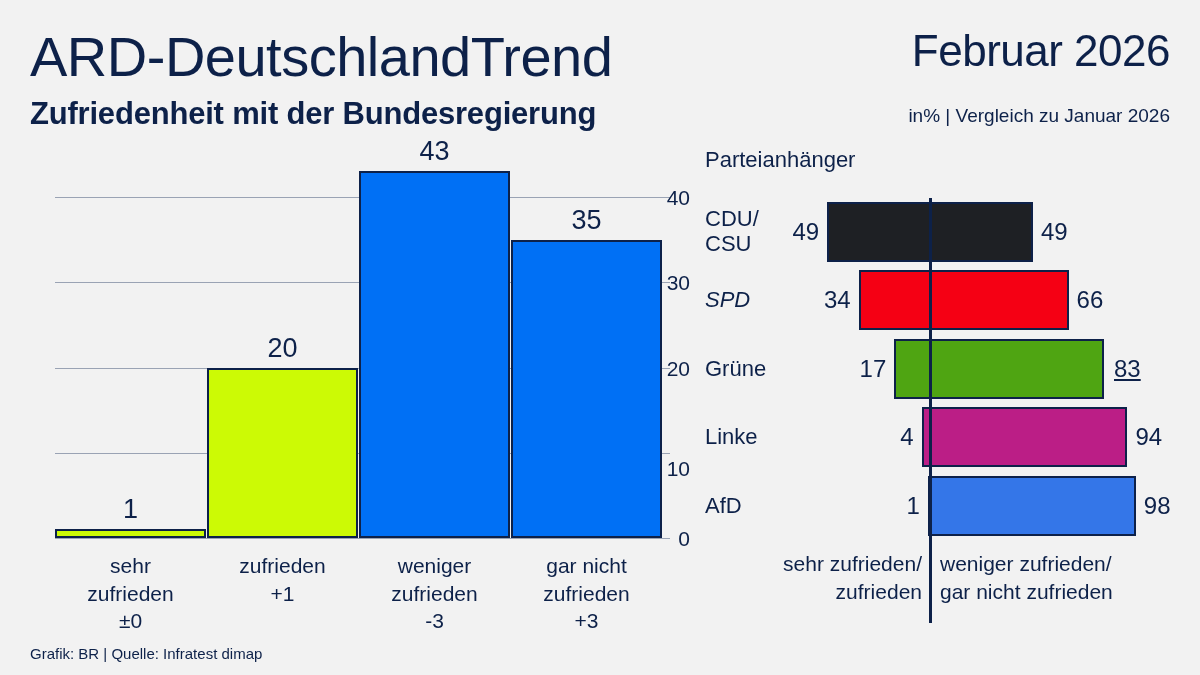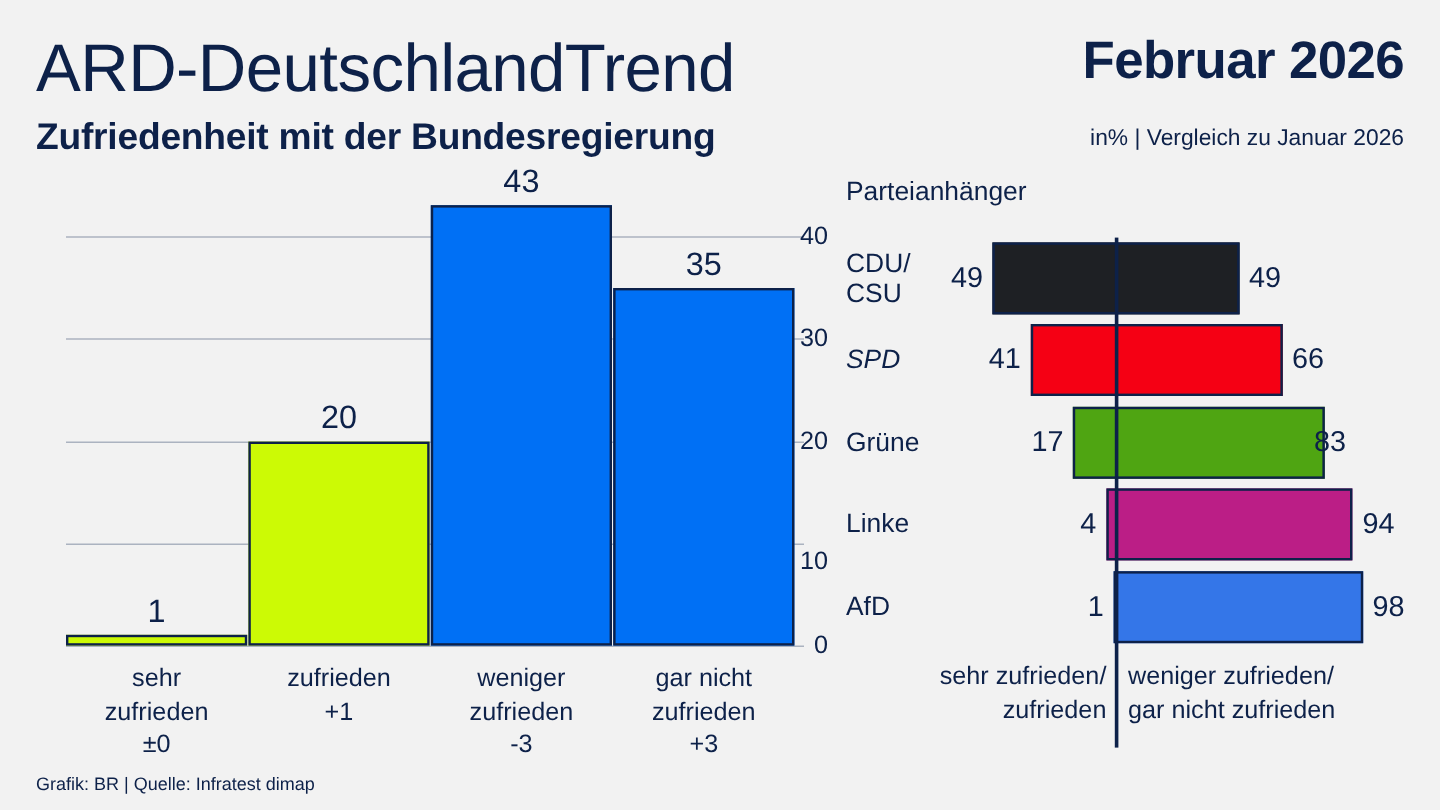--- a/index.html
+++ b/index.html
@@ -18,21 +18,21 @@
     font-size: 56px; font-weight: 400; letter-spacing: -0.5px;
     line-height: 1.05; white-space: nowrap;
   }
   .sub-title {
     position: absolute; left: 30px; top: 98px;
     font-size: 31px; font-weight: 700; letter-spacing: -0.2px;
     line-height: 1.05; white-space: nowrap;
   }
   .month-title {
     position: absolute; right: 30px; top: 28px;
-    font-size: 44px; font-weight: 700; letter-spacing: -0.5px;
+    font-size: 44px; font-weight: 400; letter-spacing: -0.5px;
     line-height: 1.05; white-space: nowrap;
   }
   .month-note {
     position: absolute; right: 30px; top: 105px;
     font-size: 19px; font-weight: 400; white-space: nowrap;
   }
   .group-label {
     position: absolute; left: 705px; top: 147px;
     font-size: 22px; font-weight: 400; white-space: nowrap;
   }
@@ -162,26 +162,26 @@
 
   <div id="right-chart">
     <div id="right-rows">
         <div class="party-label" style="top: 232px;">CDU/
 CSU</div>
         <div class="rbar" style="left: 137.1px; width: 205.8px; top: 232px; background: rgb(30, 32, 36);"></div>
         <div class="rval-left" style="right: 380.9px; top: 232px;">49</div>
         <div class="rval-right" style="left: 350.9px; top: 232px;">49</div>
         <div class="party-label" style="top: 300px; font-style: italic;">SPD</div>
         <div class="rbar" style="left: 168.6px; width: 210px; top: 300px; background: rgb(245, 0, 20);"></div>
-        <div class="rval-left" style="right: 349.4px; top: 300px;">41</div>
+        <div class="rval-left" style="right: 349.4px; top: 300px;">34</div>
         <div class="rval-right" style="left: 386.6px; top: 300px;">66</div>
         <div class="party-label" style="top: 369px;">Grüne</div>
         <div class="rbar" style="left: 204.3px; width: 210px; top: 369px; background: rgb(79, 165, 18);"></div>
         <div class="rval-left" style="right: 313.7px; top: 369px;">17</div>
-        <div class="rval-right" style="left: 405px; top: 369px;">83</div>
+        <div class="rval-right" style="left: 424px; top: 369px; text-decoration: underline;">83</div>
         <div class="party-label" style="top: 437px;">Linke</div>
         <div class="rbar" style="left: 231.6px; width: 205.8px; top: 437px; background: rgb(187, 30, 134);"></div>
         <div class="rval-left" style="right: 286.4px; top: 437px;">4</div>
         <div class="rval-right" style="left: 445.4px; top: 437px;">94</div>
         <div class="party-label" style="top: 506px;">AfD</div>
         <div class="rbar" style="left: 237.9px; width: 207.9px; top: 506px; background: rgb(52, 118, 232);"></div>
         <div class="rval-left" style="right: 280.1px; top: 506px;">1</div>
         <div class="rval-right" style="left: 453.8px; top: 506px;">98</div>
       </div>
     <div class="center-line"></div>

